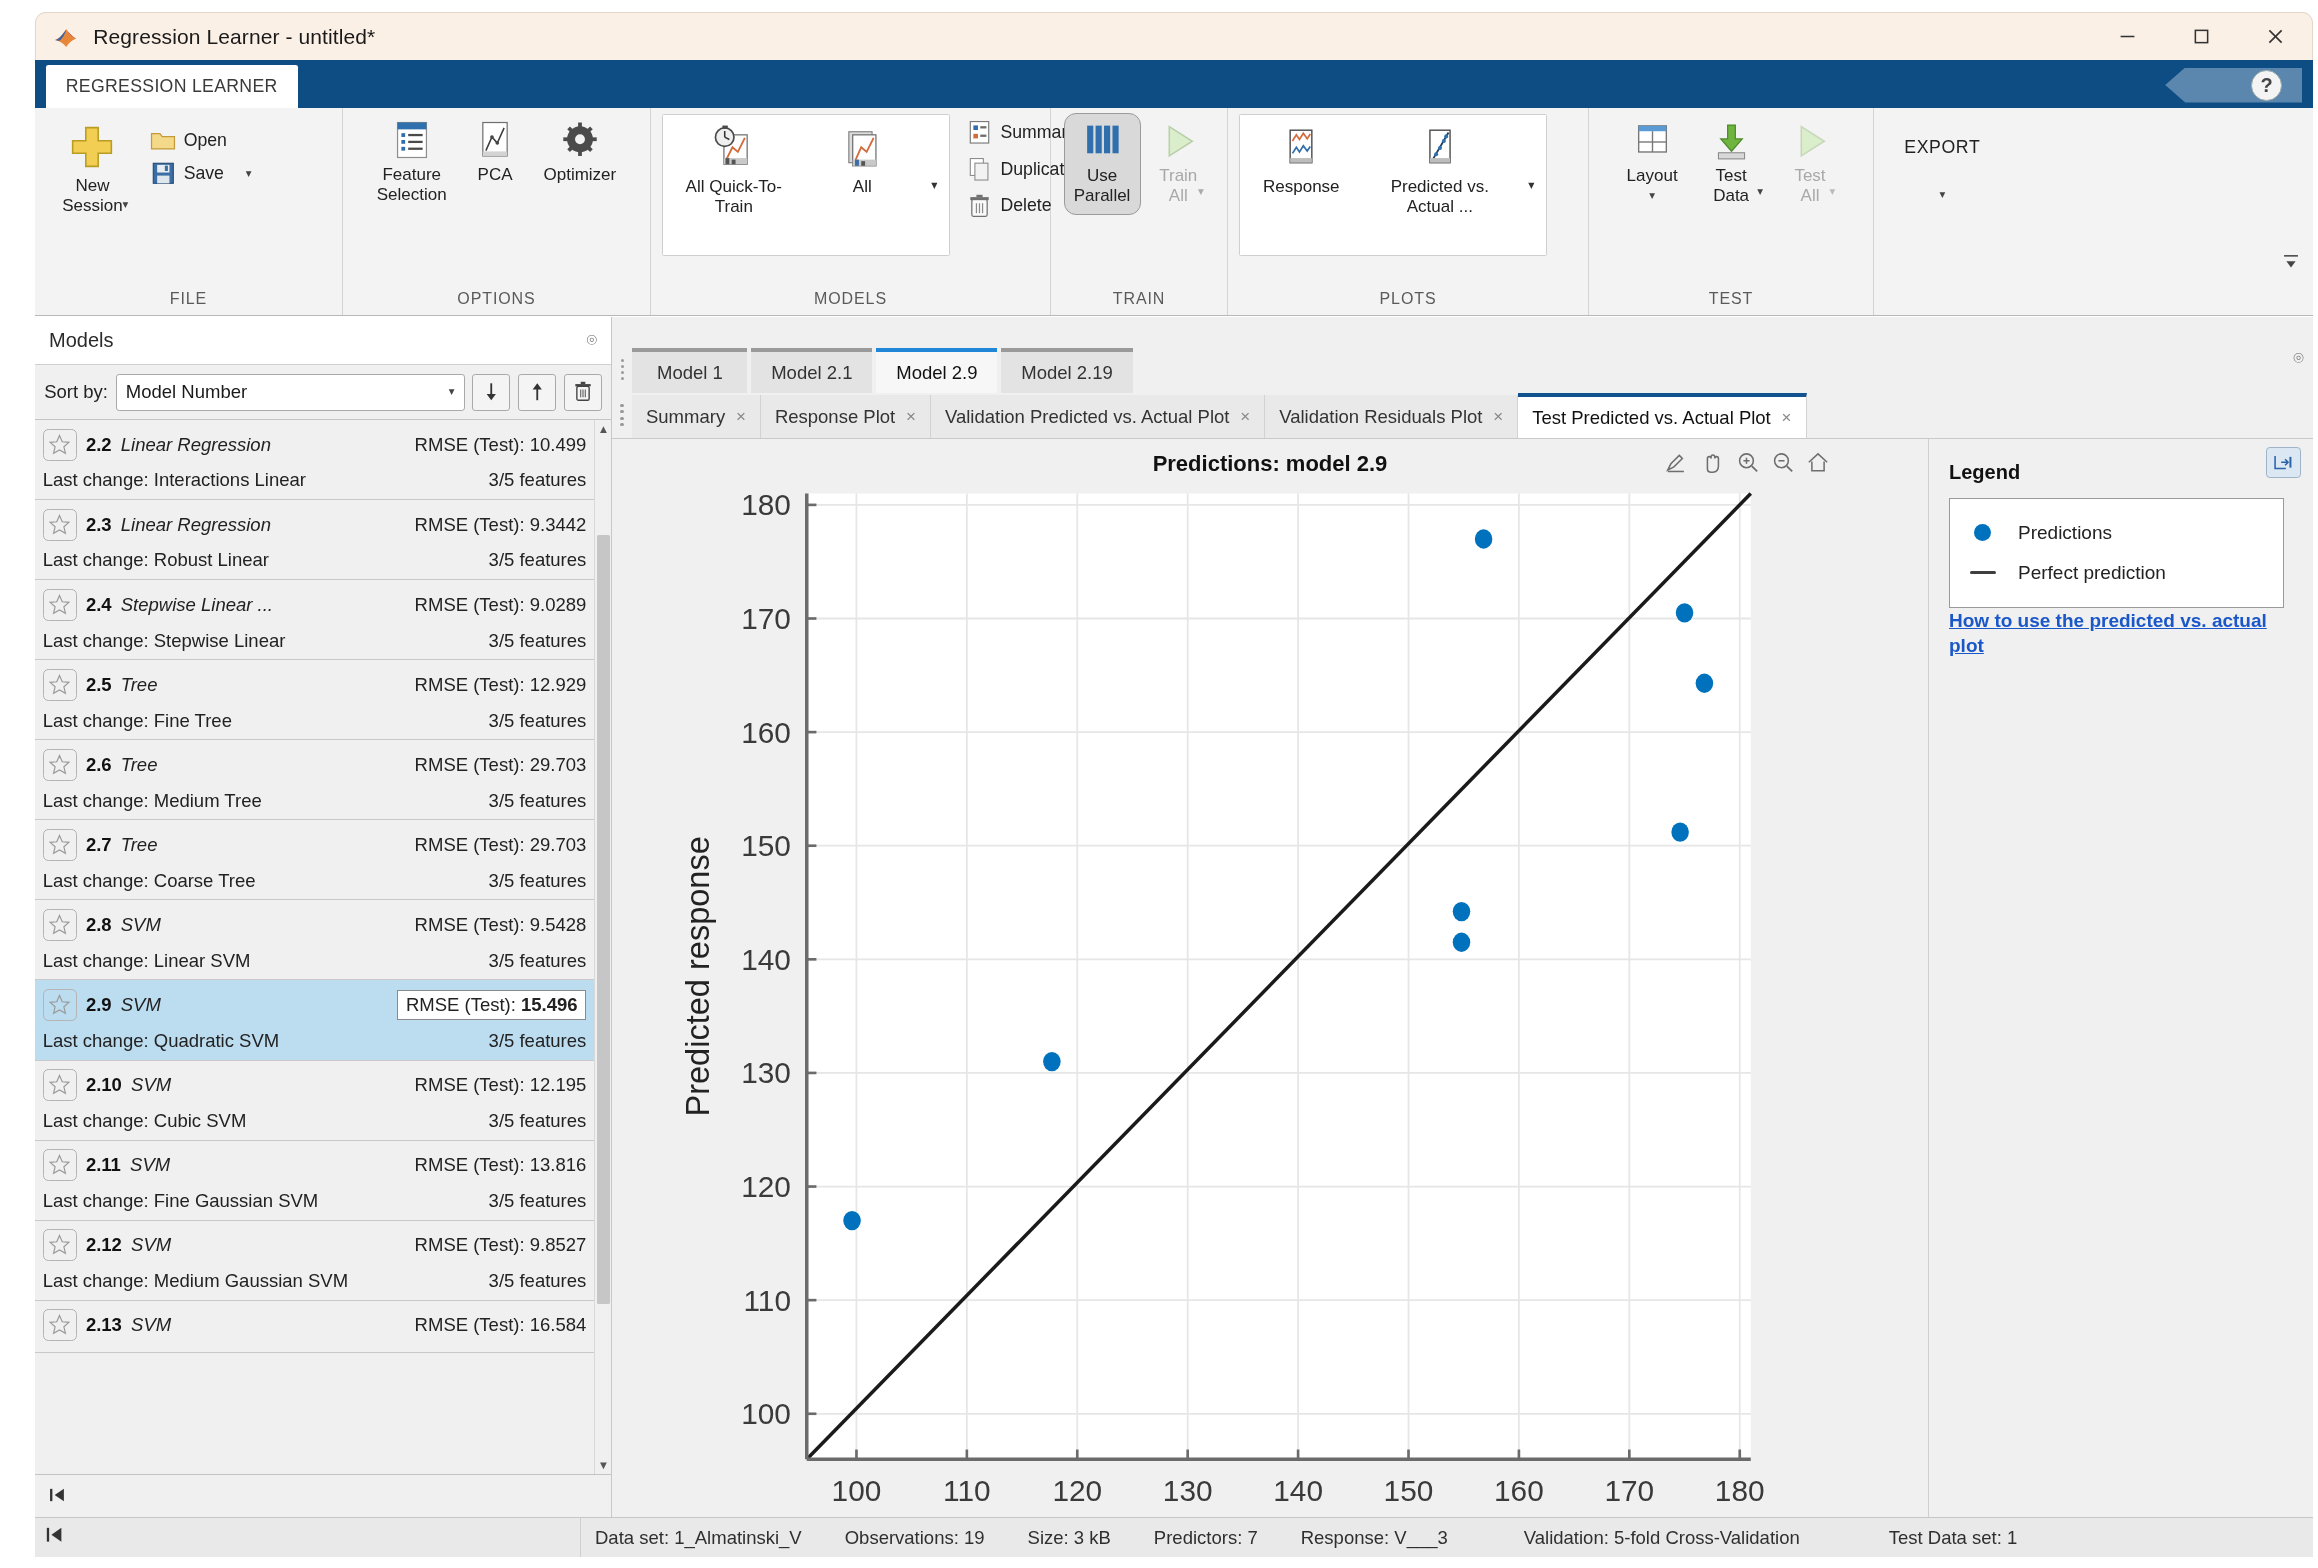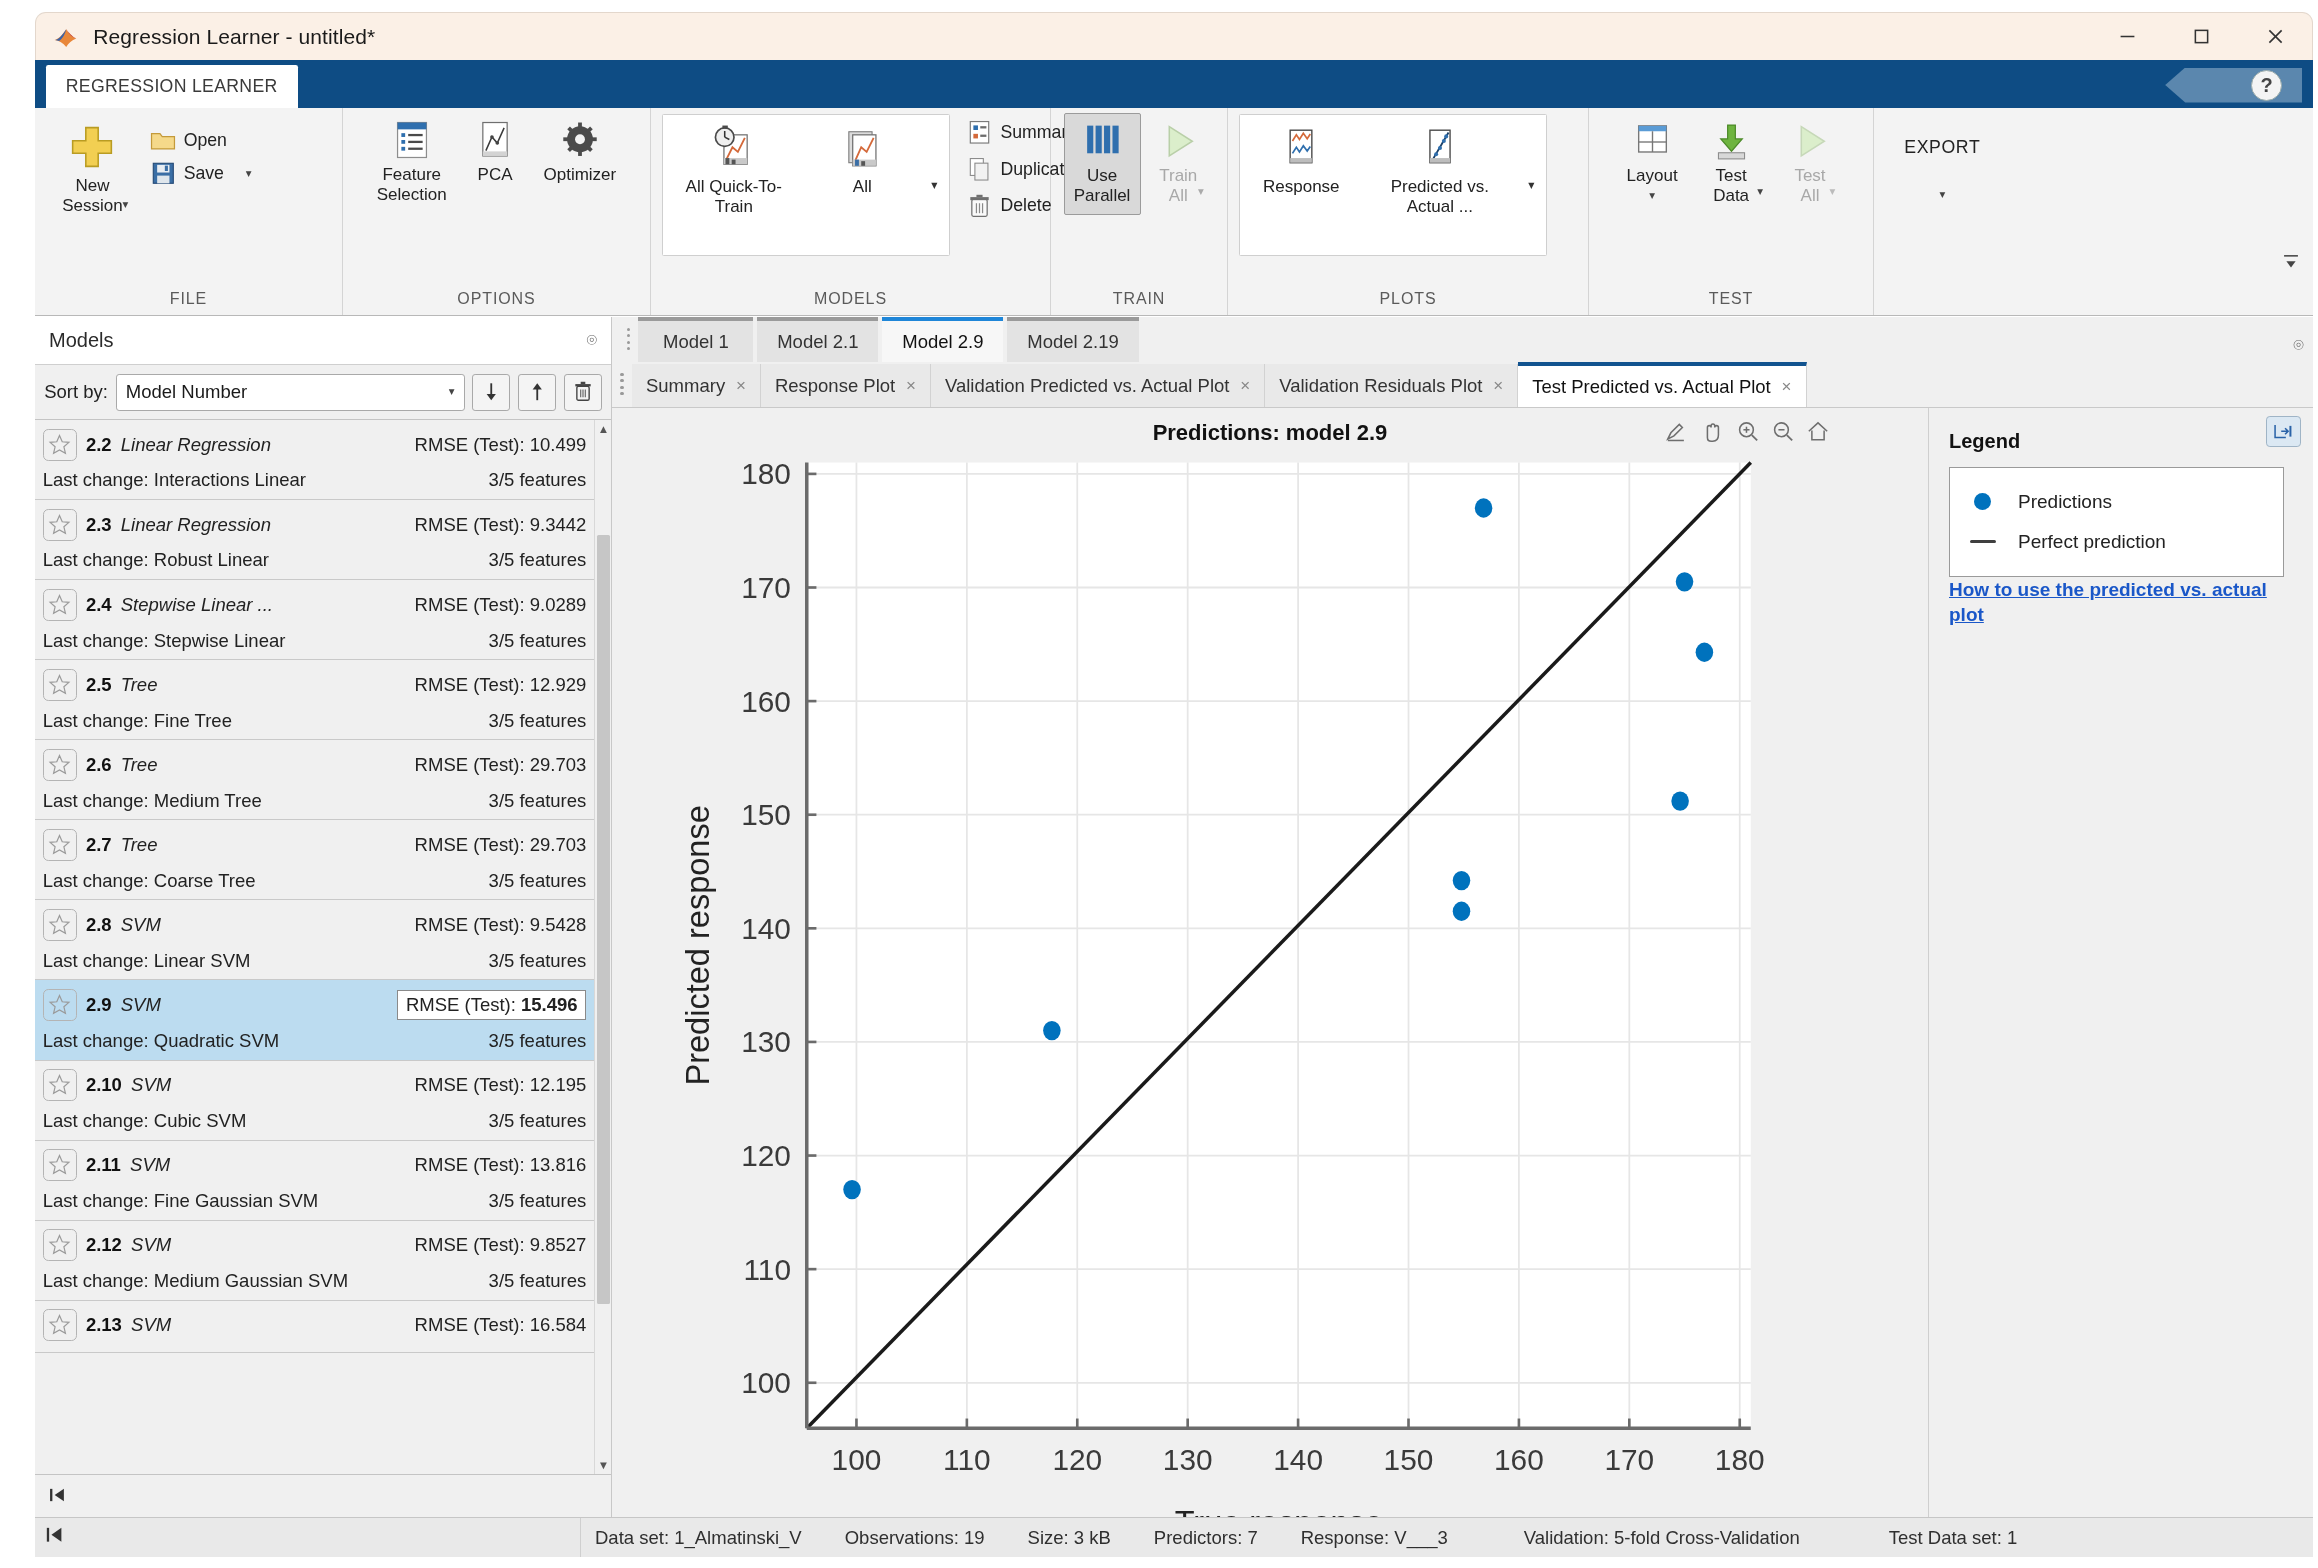--- a/index.html
+++ b/index.html
@@ -92,21 +92,21 @@
     white-space:pre-line;
   }
   .ricon { display:flex; align-items:center; justify-content:center; }
   .rbtn-small {
     display:flex; align-items:center; gap:7.7px; padding:3.8px 6.2px;
     font-size:17.7px; color:#222;
   }
   .rbtn-small .ricon { width:26px; height:26px; }
   .caret { font-size:11.5px; color:#444; line-height:1; }
   .rbtn-toggle {
-    background:#d9d9d9; border:0.8px solid #9b9b9b; border-radius:2px;
+    background:#d9d9d9; border:0.8px solid #9b9b9b; border-radius:12px;
   }
   .rbtn.disabled .rbtn-lbl { color:#a8a8a8; }
   .splitcaret {
     display:flex; align-items:center; justify-content:center;
     width:29px; align-self:stretch; color:#333; font-size:12.3px;
   }
   .group-boxed {
     border:0.8px solid #cfcfcf; background:#ffffff;
     display:flex; align-items:flex-start; border-radius:1.5px;
   }
@@ -165,22 +165,22 @@
   .mchg { font-size:18.5px; color:#222; }
   .mfeat { margin-left:auto; font-size:18.5px; color:#222; white-space:nowrap; }
   .panel-foot {
     height:43px; background:#f0f0f0; border-top:0.8px solid #c4c4c4;
     display:flex; align-items:center; padding:0 12.3px;
   }
 
   
   .docarea { flex:1; display:flex; flex-direction:column; background:#f0f0f0; position:relative; }
   .doctabbar {
-    height:51px; background:#f0f0f0; display:flex; align-items:flex-end;
-    padding-left:11px; position:relative;
+    height:51px; background:#f0f0f0; display:flex; 
+    padding-left:5px; position:relative;margin-top:31px;
   }
   .gripper {
     width:10.8px; height:43px; display:flex; flex-direction:column;
     justify-content:center; align-items:center; gap:3.1px; margin-right:4.6px; margin-bottom:1.5px;
   }
   .gripper i { display:block; width:3.1px; height:3.1px; background:#999; border-radius:50%; }
   .dtab {
     height:45px; min-width:115px; padding:0 20px;
     display:flex; align-items:center; justify-content:center;
     font-size:18.5px; color:#333; background:#e3e3e3;

